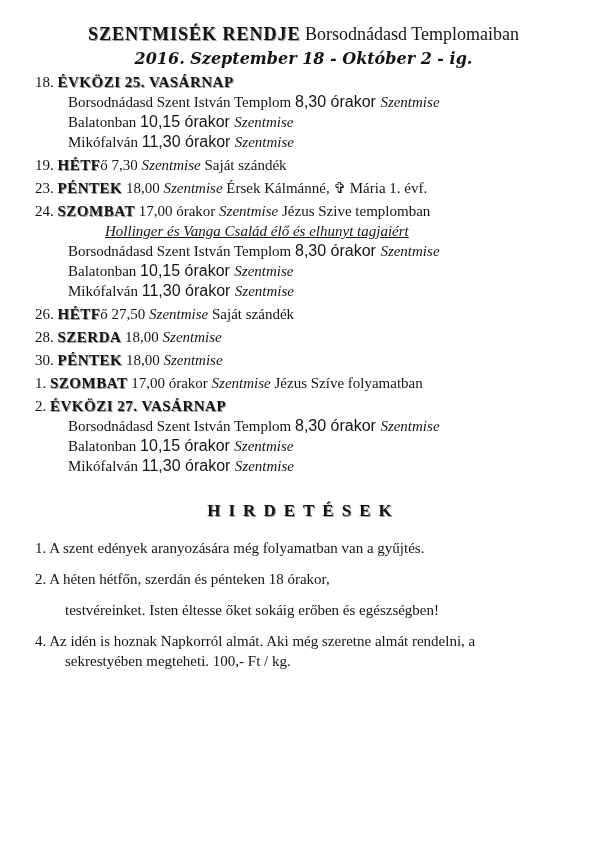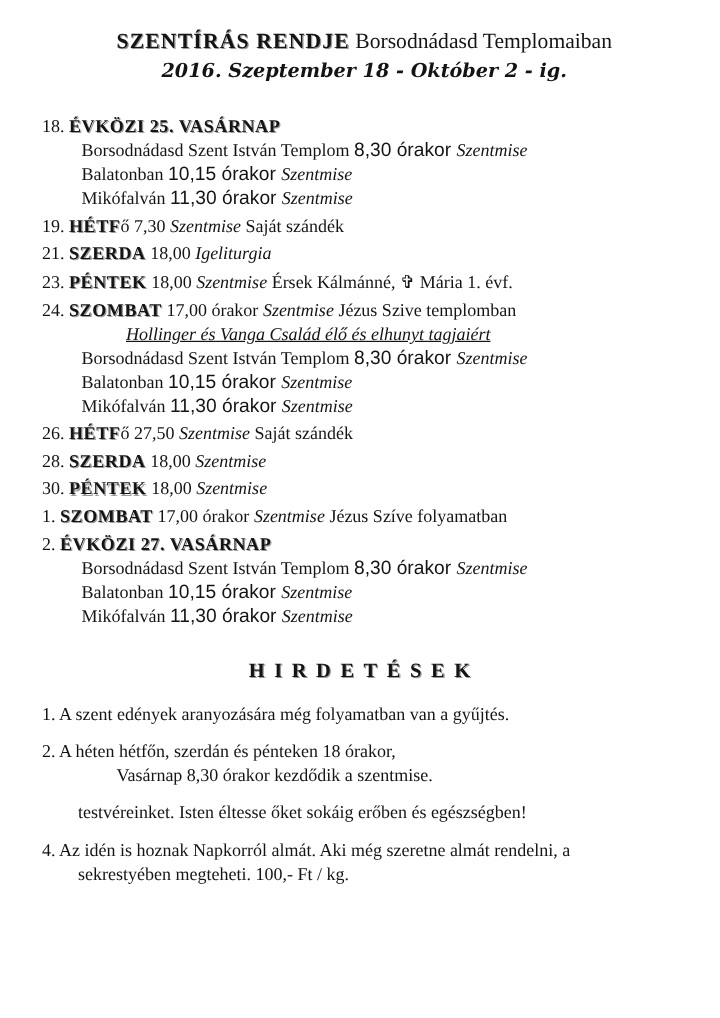--- a/index.html
+++ b/index.html
@@ -13,21 +13,21 @@
   .title { text-align:center; font-size:18px; margin-top:8px; white-space:nowrap; }
   .deco {
     font-weight:bold; letter-spacing:1px;
     text-shadow:1px 1px 0 #9a9a9a;
   }
   .subtitle {
     text-align:center; font-style:italic; font-weight:bold;
     font-family:"DejaVu Serif", serif; font-size:16px; margin-top:4px;
   }
 
-  .schedule { margin-top:28px; }
+  .schedule { margin-top:4px; }
   .line { line-height:20px; white-space:nowrap; }
   .ind0 { margin-top:3px; }
   .ind1 { padding-left:33px; }
   .ind2 { padding-left:70px;text-decoration:underline; }
 
   .sg-num  { }
   .sg-day  { font-weight:bold; letter-spacing:0.5px; text-shadow:1px 1px 0 #9a9a9a; }
   .sg-n    { }
   .sg-i    { font-style:italic;text-align:center; }
   .sg-sans { font-family:"Liberation Sans", sans-serif; font-size:16px; }
@@ -40,32 +40,31 @@
   .ann-item { margin-bottom:11px; }
   .aind1 { padding-left:30px; }
   .aind2 { padding-left:62px; }
 </style>
 </head>
 <body>
 
 <div class="page">
 
   <div class="title">
-    <span class="deco">SZENTÍRÁS RENDJE</span><span> Borsodnádasd Templomaiban</span>
+    <span class="deco">SZENTMISÉK RENDJE</span><span> Borsodnádasd Templomaiban</span>
   </div>
 
   <div class="subtitle">2016. Szeptember 18 - Október 2 - ig.</div>
 
   <div class="schedule">
       <div class="line ind0"><span class="sg-num">18. </span><span class="sg-day">ÉVKÖZI 25. VASÁRNAP</span></div>
       <div class="line ind1"><span class="sg-n">Borsodnádasd Szent István Templom </span><span class="sg-sans">8,30 órakor </span><span class="sg-i">Szentmise</span></div>
       <div class="line ind1"><span class="sg-n">Balatonban </span><span class="sg-sans">10,15 órakor </span><span class="sg-i">Szentmise</span></div>
       <div class="line ind1"><span class="sg-n">Mikófalván </span><span class="sg-sans">11,30 órakor </span><span class="sg-i">Szentmise</span></div>
       <div class="line ind0"><span class="sg-num">19. </span><span class="sg-day">HÉTF</span><span class="sg-n">ő 7,30 </span><span class="sg-i">Szentmise </span><span class="sg-n">Saját szándék</span></div>
-      <div class="line ind0"><span class="sg-num">21. </span><span class="sg-day">SZERDA</span><span class="sg-n"> 18,00 </span><span class="sg-i">Igeliturgia</span></div>
       <div class="line ind0"><span class="sg-num">23. </span><span class="sg-day">PÉNTEK</span><span class="sg-n"> 18,00 </span><span class="sg-i">Szentmise </span><span class="sg-n">Érsek Kálmánné, </span><span class="sg-cross">✞</span><span class="sg-n"> Mária 1. évf.</span></div>
       <div class="line ind0"><span class="sg-num">24. </span><span class="sg-day">SZOMBAT</span><span class="sg-n"> 17,00 órakor </span><span class="sg-i">Szentmise </span><span class="sg-n">Jézus Szive templomban</span></div>
       <div class="line ind2"><span class="sg-i">Hollinger és Vanga Család élő és elhunyt tagjaiért</span></div>
       <div class="line ind1"><span class="sg-n">Borsodnádasd Szent István Templom </span><span class="sg-sans">8,30 órakor </span><span class="sg-i">Szentmise</span></div>
       <div class="line ind1"><span class="sg-n">Balatonban </span><span class="sg-sans">10,15 órakor </span><span class="sg-i">Szentmise</span></div>
       <div class="line ind1"><span class="sg-n">Mikófalván </span><span class="sg-sans">11,30 órakor </span><span class="sg-i">Szentmise</span></div>
       <div class="line ind0"><span class="sg-num">26. </span><span class="sg-day">HÉTF</span><span class="sg-n">ő 27,50 </span><span class="sg-i">Szentmise </span><span class="sg-n">Saját szándék</span></div>
       <div class="line ind0"><span class="sg-num">28. </span><span class="sg-day">SZERDA</span><span class="sg-n"> 18,00 </span><span class="sg-i">Szentmise</span></div>
       <div class="line ind0"><span class="sg-num">30. </span><span class="sg-day">PÉNTEK</span><span class="sg-n"> 18,00 </span><span class="sg-i">Szentmise</span></div>
       <div class="line ind0"><span class="sg-num">1. </span><span class="sg-day">SZOMBAT</span><span class="sg-n"> 17,00 órakor </span><span class="sg-i">Szentmise </span><span class="sg-n">Jézus Szíve folyamatban</span></div>
@@ -76,21 +75,20 @@
     </div>
 
   <div class="ann-title">HIRDETÉSEK</div>
 
   <div class="announcements">
       <div class="ann-item">
         <div class="line aind0"><span class="sg-n">1. A szent edények aranyozására még folyamatban van a gyűjtés.</span></div>
       </div>
       <div class="ann-item">
         <div class="line aind0"><span class="sg-n">2. A héten hétfőn, szerdán és pénteken 18 órakor,</span></div>
-        <div class="line aind2"><span class="sg-n">Vasárnap 8,30 órakor kezdődik a szentmise.</span></div>
       </div>
       <div class="ann-item">
         <div class="line aind1"><span class="sg-n">testvéreinket. Isten éltesse őket sokáig erőben és egészségben!</span></div>
       </div>
       <div class="ann-item">
         <div class="line aind0"><span class="sg-n">4. Az idén is hoznak Napkorról almát. Aki még szeretne almát rendelni, a</span></div>
         <div class="line aind1"><span class="sg-n">sekrestyében megteheti. 100,- Ft / kg.</span></div>
       </div>
     </div>
 

